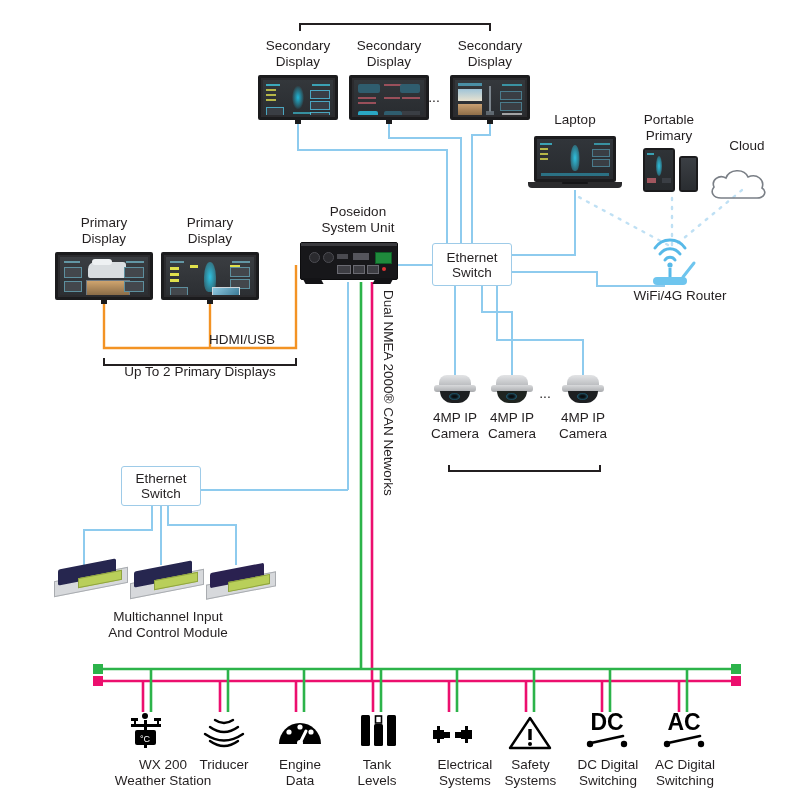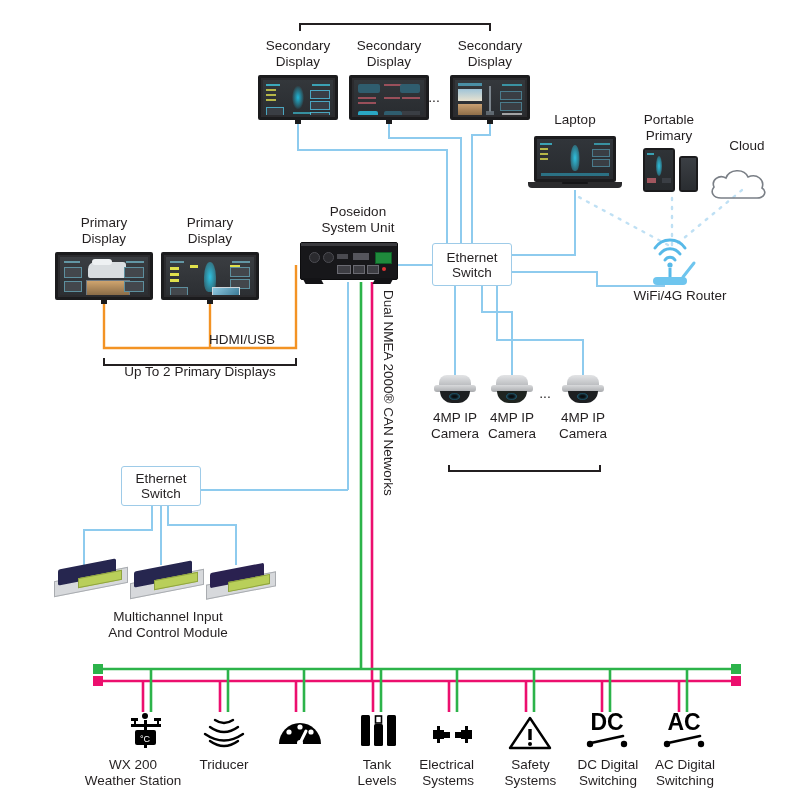--- a/index.html
+++ b/index.html
@@ -372,21 +372,21 @@
       <rect x="8" y="12" width="30" height="3"></rect>
       <path d="M8,6 L15,6 L15,9 L8,9 Z"></path>
         <rect x="11" y="8" width="2" height="6"></rect>
       <path d="M31,6 L38,6 L38,9 L31,9 Z"></path>
         <rect x="34" y="8" width="2" height="6"></rect>
       <circle cx="22" cy="4" r="3"></circle>
       <rect x="12" y="18" width="21" height="15" rx="2"></rect>
     </g>
     <text x="22" y="30" font-family="Liberation Sans, sans-serif" font-size="9" fill="#fff" text-anchor="middle">°C</text>
   </svg>
-  <div class="lbl" style="left:68px;top:757px;width:130px;">
+  <div class="lbl" style="left:98px;top:757px;width:130px;">
     <span>WX 200</span><br>
     <span>Weather Station</span>
   </div>
 
   <svg width="54" height="40" style="left:197px;top:714px;">
     <g fill="none" stroke="#000" stroke-width="2.4" stroke-linecap="round">
       <path d="M18,6 Q27,12 36,6"></path>
       <path d="M13,13 Q27,23 41,13"></path>
       <path d="M8,20 Q27,33 46,20"></path>
       <path d="M13,27 Q27,37 41,27"></path>
@@ -397,20 +397,24 @@
   </div>
 
   <svg width="50" height="40" style="left:275px;top:714px;">
     <path d="M4,30 A21,21 0 1 1 46,30 Z" fill="#000"></path>
     <circle cx="14" cy="18" r="2.6" fill="#fff"></circle>
     <circle cx="25" cy="13" r="2.6" fill="#fff"></circle>
     <circle cx="36" cy="18" r="2.6" fill="#fff"></circle>
     <path d="M25,29 L31,17" stroke="#fff" stroke-width="3" stroke-linecap="round"></path>
     <circle cx="25" cy="29" r="3" fill="#fff"></circle>
   </svg>
+  <div class="lbl" style="left:255px;top:757px;width:90px;">
+    <span>Engine</span><br>
+    <span>Data</span>
+  </div>
 
   <svg width="46" height="40" style="left:356px;top:712px;">
     <g fill="#000">
       <rect x="5" y="3" width="9" height="31" rx="1.5"></rect>
       <rect x="18" y="12" width="9" height="22" rx="1.5"></rect>
       <rect x="31" y="3" width="9" height="31" rx="1.5"></rect>
     </g>
     <rect x="19.5" y="4" width="6" height="7" fill="none" stroke="#000" stroke-width="1.6"></rect>
   </svg>
   <div class="lbl" style="left:337px;top:757px;width:80px;">
@@ -419,21 +423,21 @@
   </div>
 
   <svg width="52" height="40" style="left:427px;top:718px;">
     <g fill="#000">
       <path d="M6,12 L10,12 L10,8 L13,8 L13,12 L17,12 L17,21 L13,21 L13,25 L10,25 L10,21 L6,21 Z"></path>
       <rect x="17" y="14" width="6" height="6"></rect>
       <path d="M45,12 L41,12 L41,8 L38,8 L38,12 L34,12 L34,21 L38,21 L38,25 L41,25 L41,21 L45,21 Z"></path>
       <rect x="28" y="14" width="6" height="6"></rect>
     </g>
   </svg>
-  <div class="lbl" style="left:384px;top:757px;width:90px;text-align:right;">
+  <div class="lbl" style="left:420px;top:757px;width:90px;">
     <span>Electrical</span><br>
     <span>Systems</span>
   </div>
 
   <svg width="48" height="40" style="left:507px;top:714px;">
     <path d="M23,4 L43,34 L3,34 Z" fill="none" stroke="#000" stroke-width="2.4" stroke-linejoin="round"></path>
     <rect x="21.3" y="15" width="3.4" height="11" fill="#000"></rect>
     <circle cx="23" cy="30" r="2" fill="#000"></circle>
   </svg>
   <div class="lbl" style="left:488px;top:757px;width:85px;">

